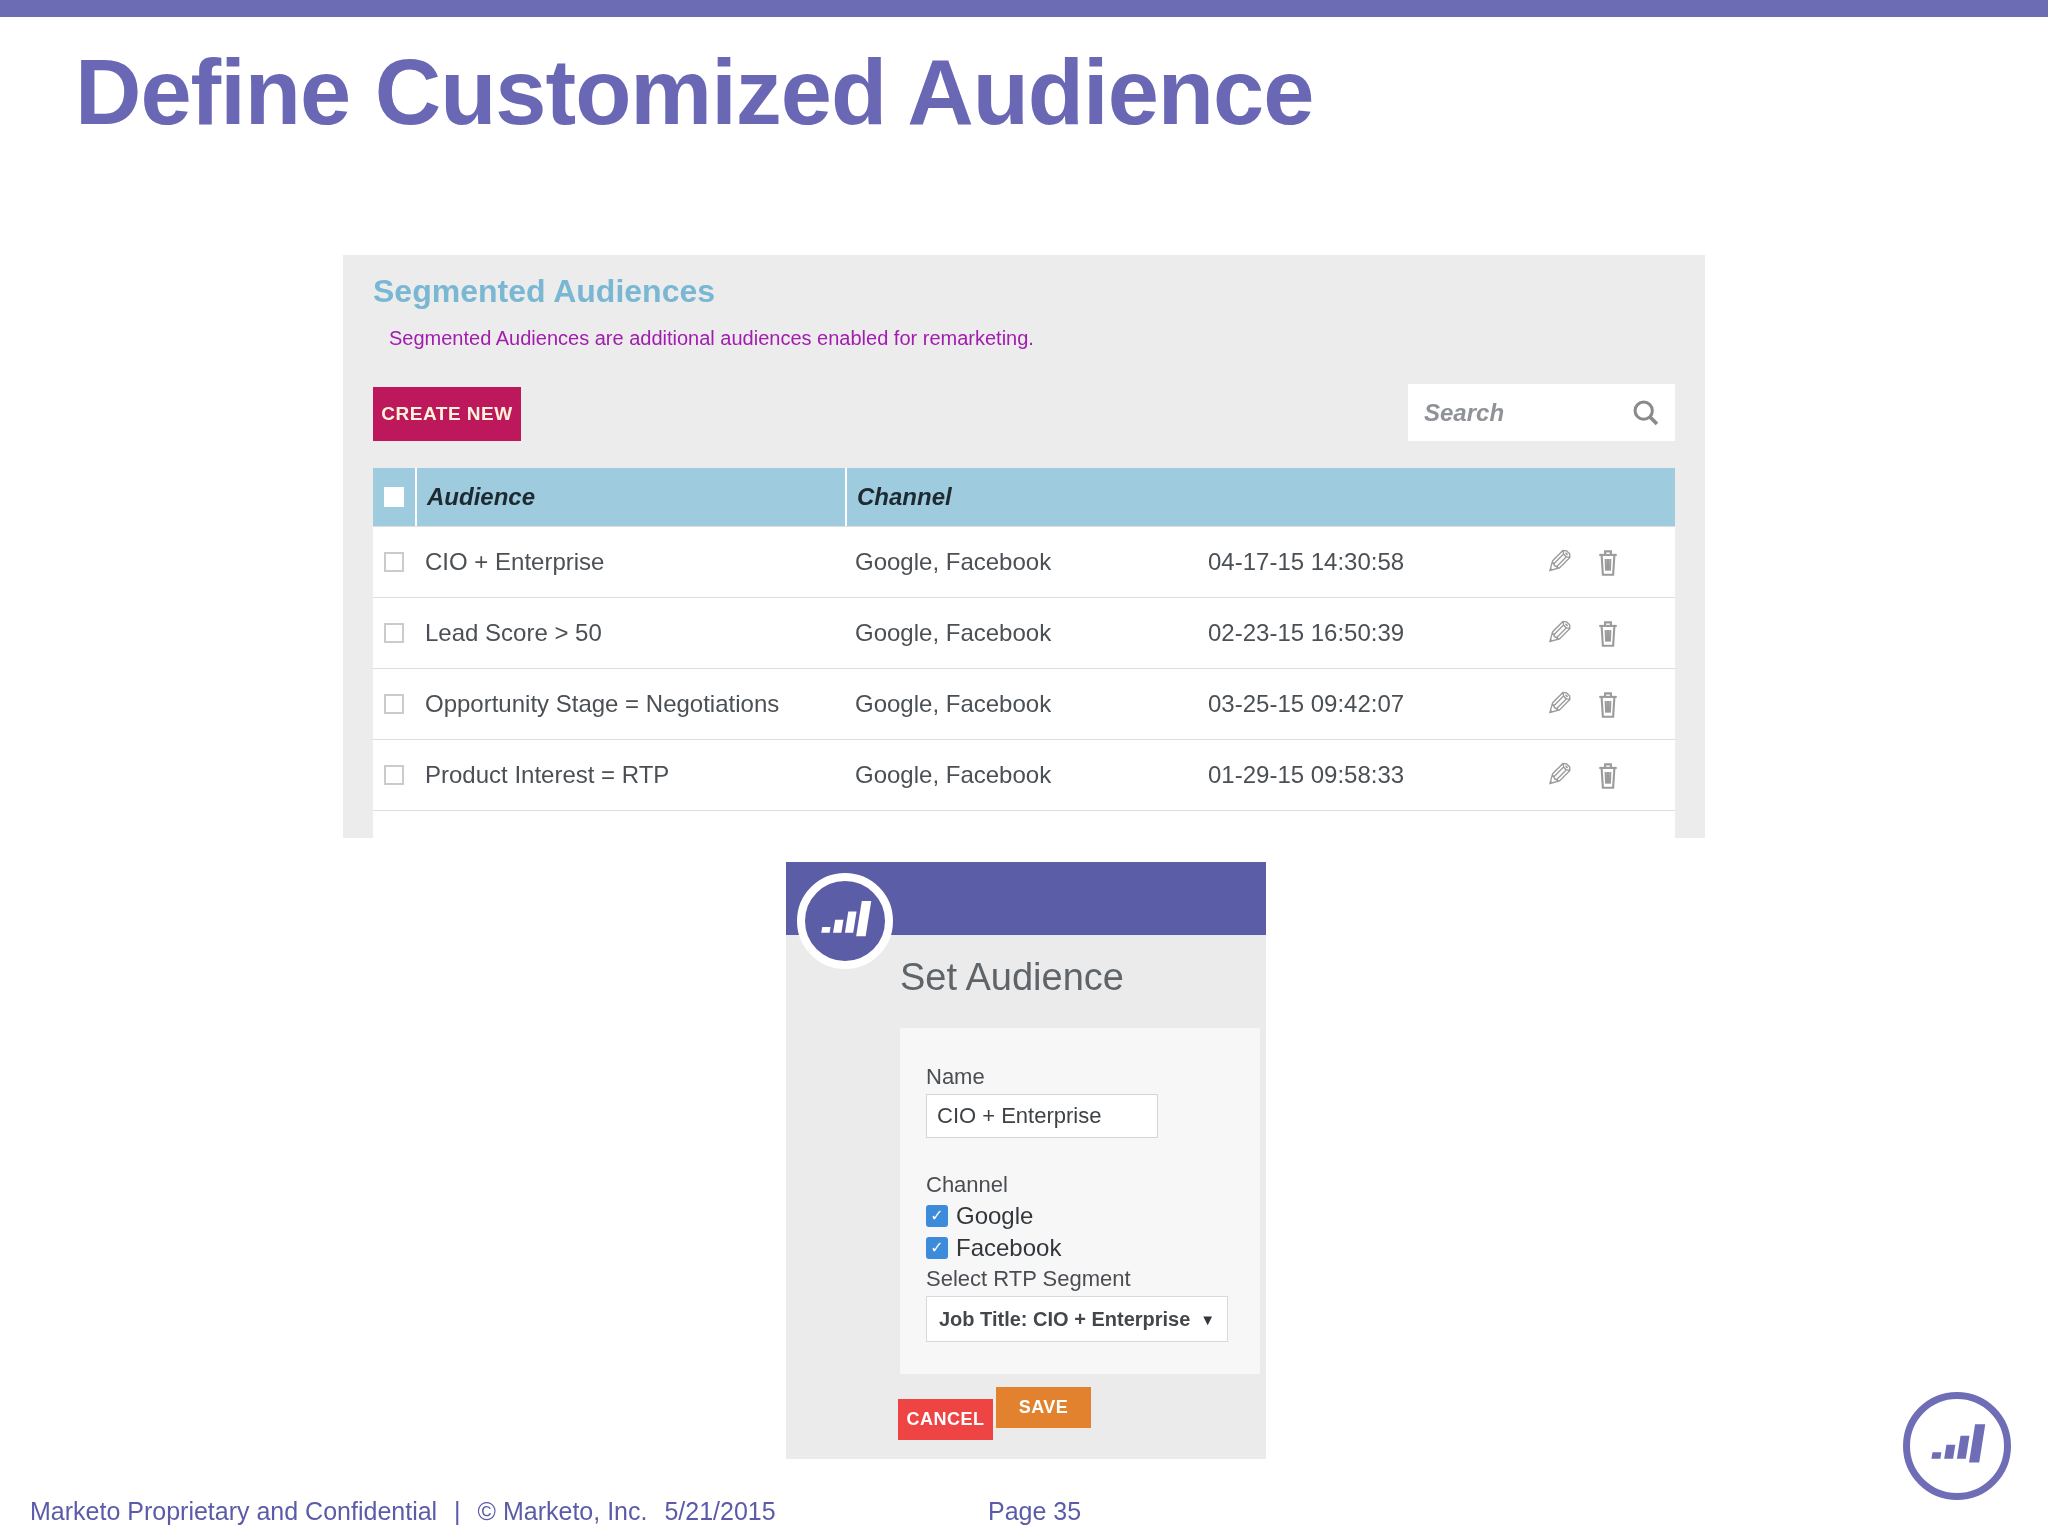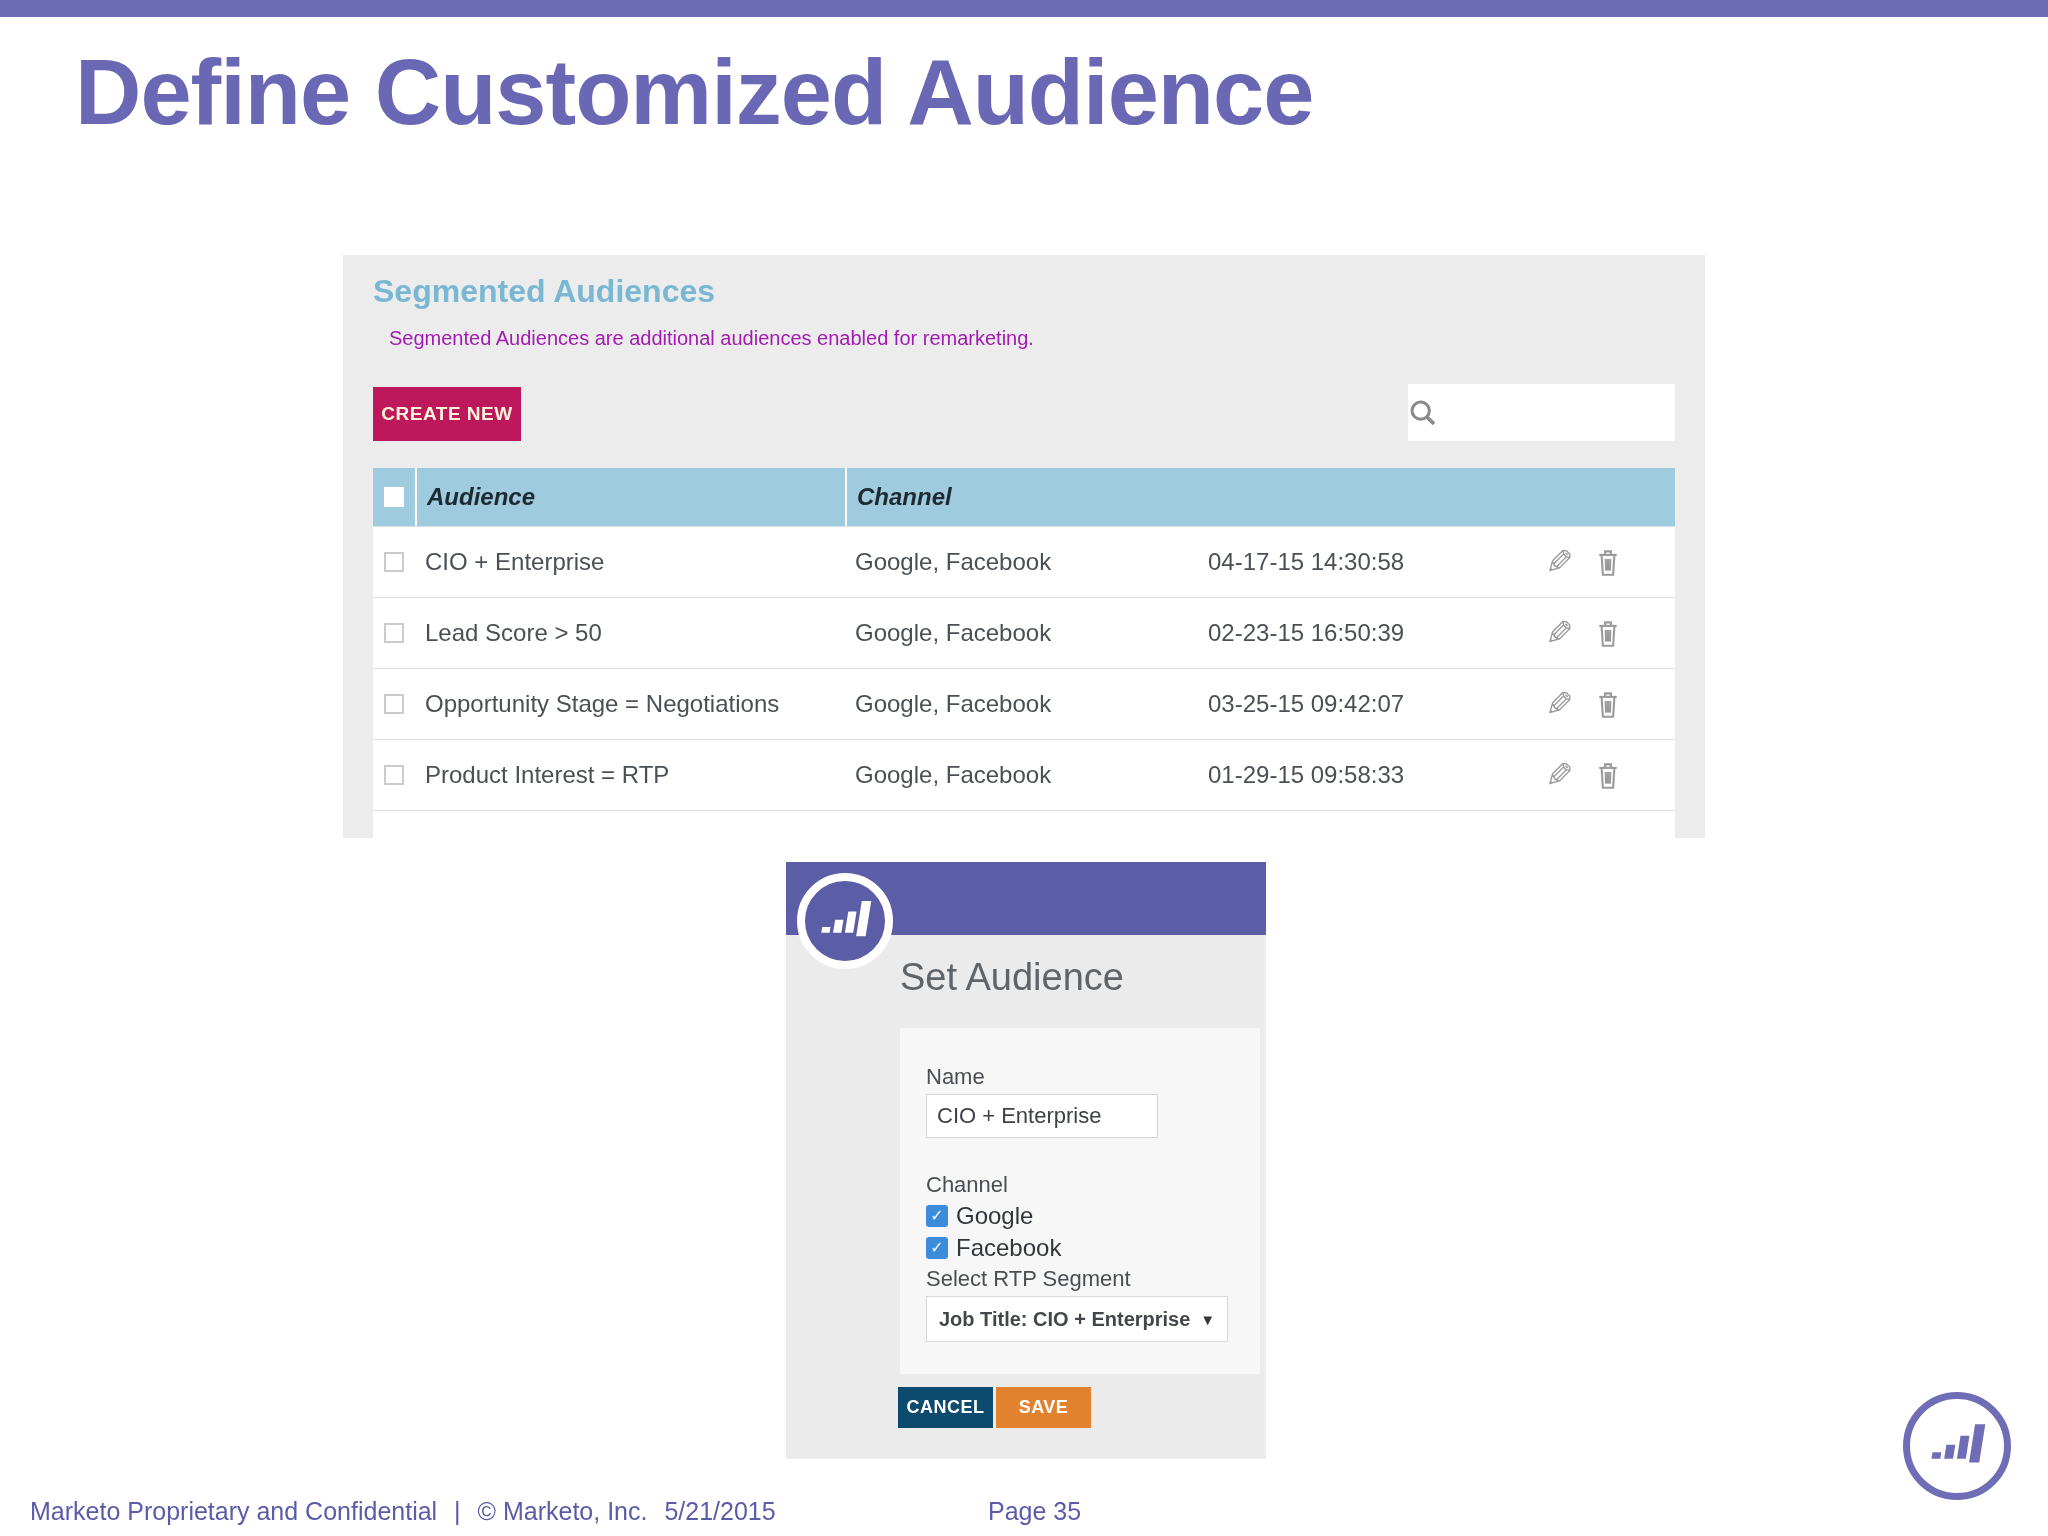--- a/index.html
+++ b/index.html
@@ -61,21 +61,21 @@
   .chk-row{position:absolute;left:26px;display:flex;align-items:center;gap:8px;}
   .chk{width:22px;height:22px;background:#3D8BDB;border-radius:3px;color:#FFFFFF;
     font-size:16px;font-weight:bold;line-height:22px;text-align:center;cursor:pointer;}
   .chk-label{font-size:24px;color:#33373B;}
   .dropdown{position:absolute;left:26px;top:268px;width:302px;height:46px;background:#FFFFFF;
     border:1px solid #D9D9D9;box-sizing:border-box;display:flex;align-items:center;cursor:pointer;}
   .dropdown-text{flex:1;font-size:20px;font-weight:bold;color:#43474B;padding-left:12px;}
   .caret{font-size:15px;color:#33373B;margin-right:12px;}
   .modal-btn{position:absolute;top:525px;height:41px;border:none;color:#FFFFFF;
     font-family:inherit;font-size:18px;font-weight:bold;letter-spacing:.5px;cursor:pointer;}
-  .cancel-btn{left:112px;width:95px;background:#0c4a6e;}
+  .cancel-btn{left:112px;width:95px;background:#ef4444;margin-top:12px;}
   .save-btn{left:210px;width:95px;background:#E2812E;}
 
   
   .footer-left{left:30px;top:1497px;font-size:25px;color:#5B5BA9;}
   .footer-left span{margin-right:10px;}
   .footer-page{left:988px;top:1497px;font-size:25px;color:#5B5BA9;}
   .corner-logo{left:1903px;top:1392px;width:108px;height:108px;border-radius:50%;
     border:7px solid #6E6DB6;box-sizing:border-box;display:flex;align-items:center;justify-content:center;background:#FFFFFF;}
 </style>
 </head>
@@ -85,20 +85,21 @@
 
 <div class="abs slide-title">Define Customized Audience</div>
 
 <div class="abs panel">
   <div class="abs panel-heading">Segmented Audiences</div>
   <div class="abs panel-desc">Segmented Audiences are additional audiences enabled for remarketing.</div>
 
   <button class="abs create-btn">CREATE NEW</button>
 
   <div class="abs search-box">
+    <input class="search-input" placeholder="Search" style="">
     <svg class="search-icon" viewBox="0 0 26 26">
       <circle cx="11" cy="11" r="7.5" fill="none" stroke="#8A8A8A" stroke-width="2.6"></circle>
       <line x1="16.5" y1="16.5" x2="22.5" y2="22.5" stroke="#8A8A8A" stroke-width="3.2"></line>
     </svg>
   </div>
 
   <div class="abs aud-table">
     <div class="t-head">
       <div class="col-check">
           <div class="hd-checkbox"></div>

